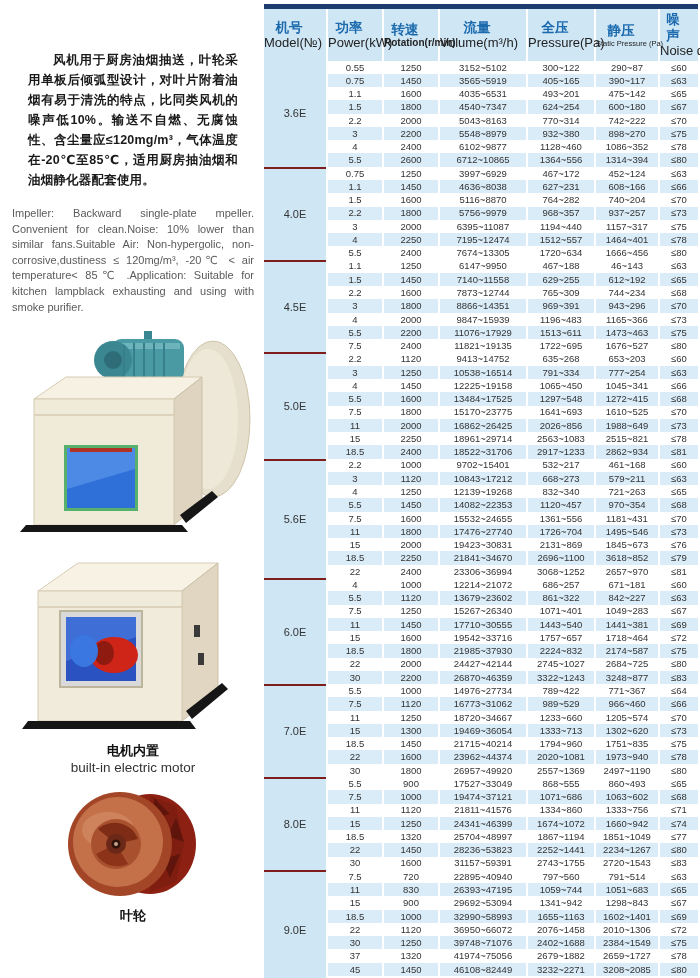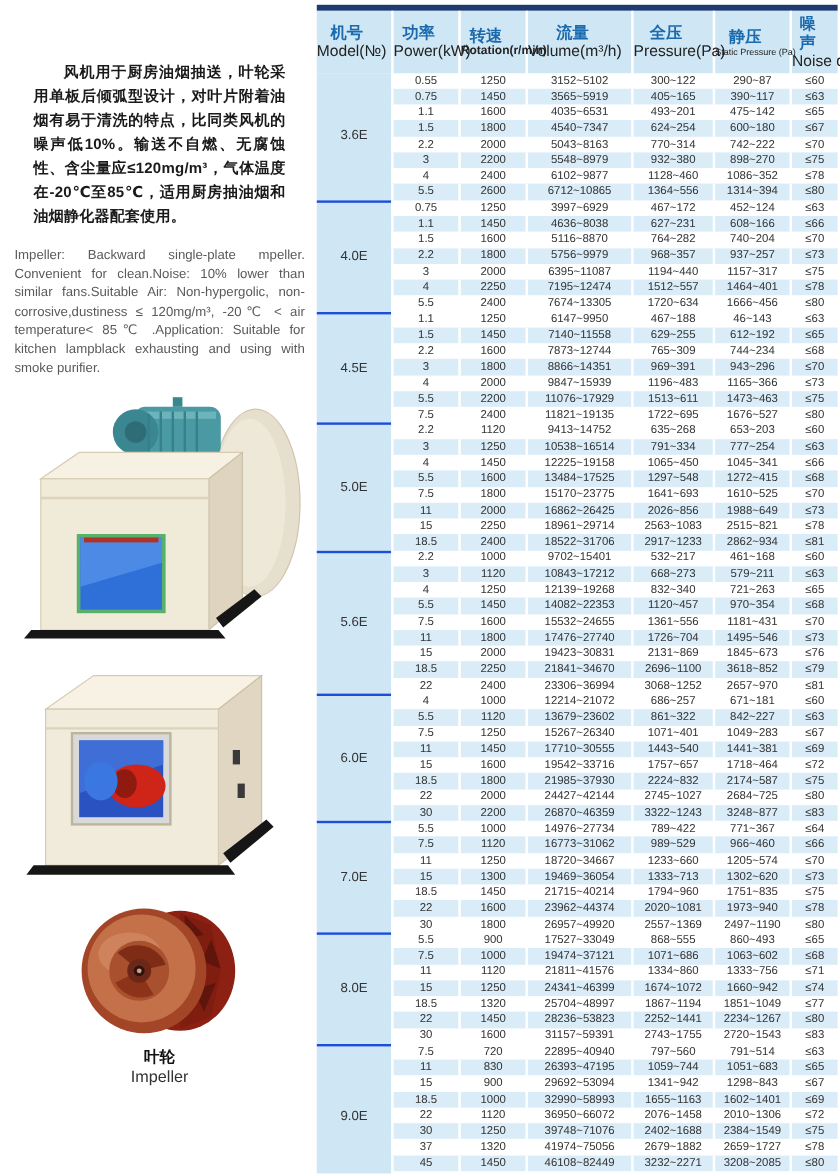--- a/index.html
+++ b/index.html
@@ -50,21 +50,21 @@
   thead th:nth-child(6) .h-en{font-size:7.5px;}
   thead th:nth-child(3) .h-en{font-size:10px;font-weight:bold;}
   tbody tr{height:13.28px;}
   tbody td{
     padding:0;font-size:9.5px;color:#333;text-align:center;vertical-align:middle;
     border-left:2px solid #fff;line-height:1;white-space:nowrap;
   }
   tbody tr.stripe td{background:var(--stripe);}
   td.model-cell{
     background:var(--model-bg) !important;font-size:11px;color:#333;
-    border-left:none;border-top:2px solid #1d4ed8;
+    border-left:none;border-top:2px solid #7f1d1d;
   }
   tbody tr:first-child td.model-cell{border-top:none;margin-left:35px;}
 </style>
 </head>
 <body>
 
 <div class="left-panel">
 
   <p class="intro-zh">风机用于厨房油烟抽送，叶轮采用单板后倾弧型设计，对叶片附着油烟有易于清洗的特点，比同类风机的噪声低10%。输送不自燃、无腐蚀性、含尘量应≤120mg/m³，气体温度在-20℃至85℃，适用厨房抽油烟和油烟静化器配套使用。</p>
   <p class="intro-en">Impeller: Backward single-plate mpeller. Convenient for clean.Noise: 10% lower than similar fans.Suitable Air: Non-hypergolic, non-corrosive,dustiness ≤ 120mg/m³, -20℃ &lt; air temperature&lt; 85℃ .Application: Suitable for kitchen lampblack exhausting and using with smoke purifier.</p>
@@ -120,20 +120,24 @@
     <ellipse cx="90" cy="120" rx="10" ry="12" fill="#8e1a10"></ellipse>
     <ellipse cx="70" cy="118" rx="14" ry="16" fill="#3a77e0"></ellipse>
 
     <rect x="180" y="92" width="6" height="12" fill="#3a3a3a"></rect>
     <rect x="184" y="120" width="6" height="12" fill="#3a3a3a"></rect>
 
     <polygon points="14,188 176,188 182,196 8,196" fill="#161616"></polygon>
     <polygon points="172,178 208,150 214,156 178,186" fill="#161616"></polygon>
   </svg>
 
+  <div class="caption">
+    <span class="zh">电机内置</span>
+    <span class="en">built-in electric motor</span>
+  </div>
 
   <svg class="photo" width="150" height="122" viewBox="0 0 150 122" style="margin-top:8px;">
 
     <ellipse cx="92" cy="60" rx="46" ry="50" fill="#8c2013"></ellipse>
     <polygon points="92,12 118,22 126,60 118,98 92,108" fill="#7e1d10"></polygon>
     <polygon points="96,14 112,30 96,34" fill="#5f150b"></polygon>
     <polygon points="118,34 126,58 110,52" fill="#5f150b"></polygon>
     <polygon points="122,70 112,94 104,76" fill="#5f150b"></polygon>
 
     <circle cx="62" cy="60" r="52" fill="#a34527"></circle>
@@ -144,21 +148,20 @@
     <path d="M40,45 A25,25 0 0 1 80,55 L58,60 Z" fill="#7e2c15"></path>
     <path d="M38,70 A25,25 0 0 0 70,80 L58,60 Z" fill="#8c3319"></path>
 
     <circle cx="58" cy="60" r="10" fill="#6b2717"></circle>
     <circle cx="58" cy="60" r="4.5" fill="#2f120a"></circle>
     <circle cx="58" cy="60" r="2" fill="#c9a48e"></circle>
   </svg>
 
   <div class="caption" style="margin-top:2px;">
     <span class="zh">叶轮</span>
-    <span class="en">Impeller</span>
   </div>
 
 </div>
 
 <div class="table-panel">
   <div class="navy-bar"></div>
   <table class="spec">
     <colgroup>
       <col class="c-model">
         <col class="c-power">

